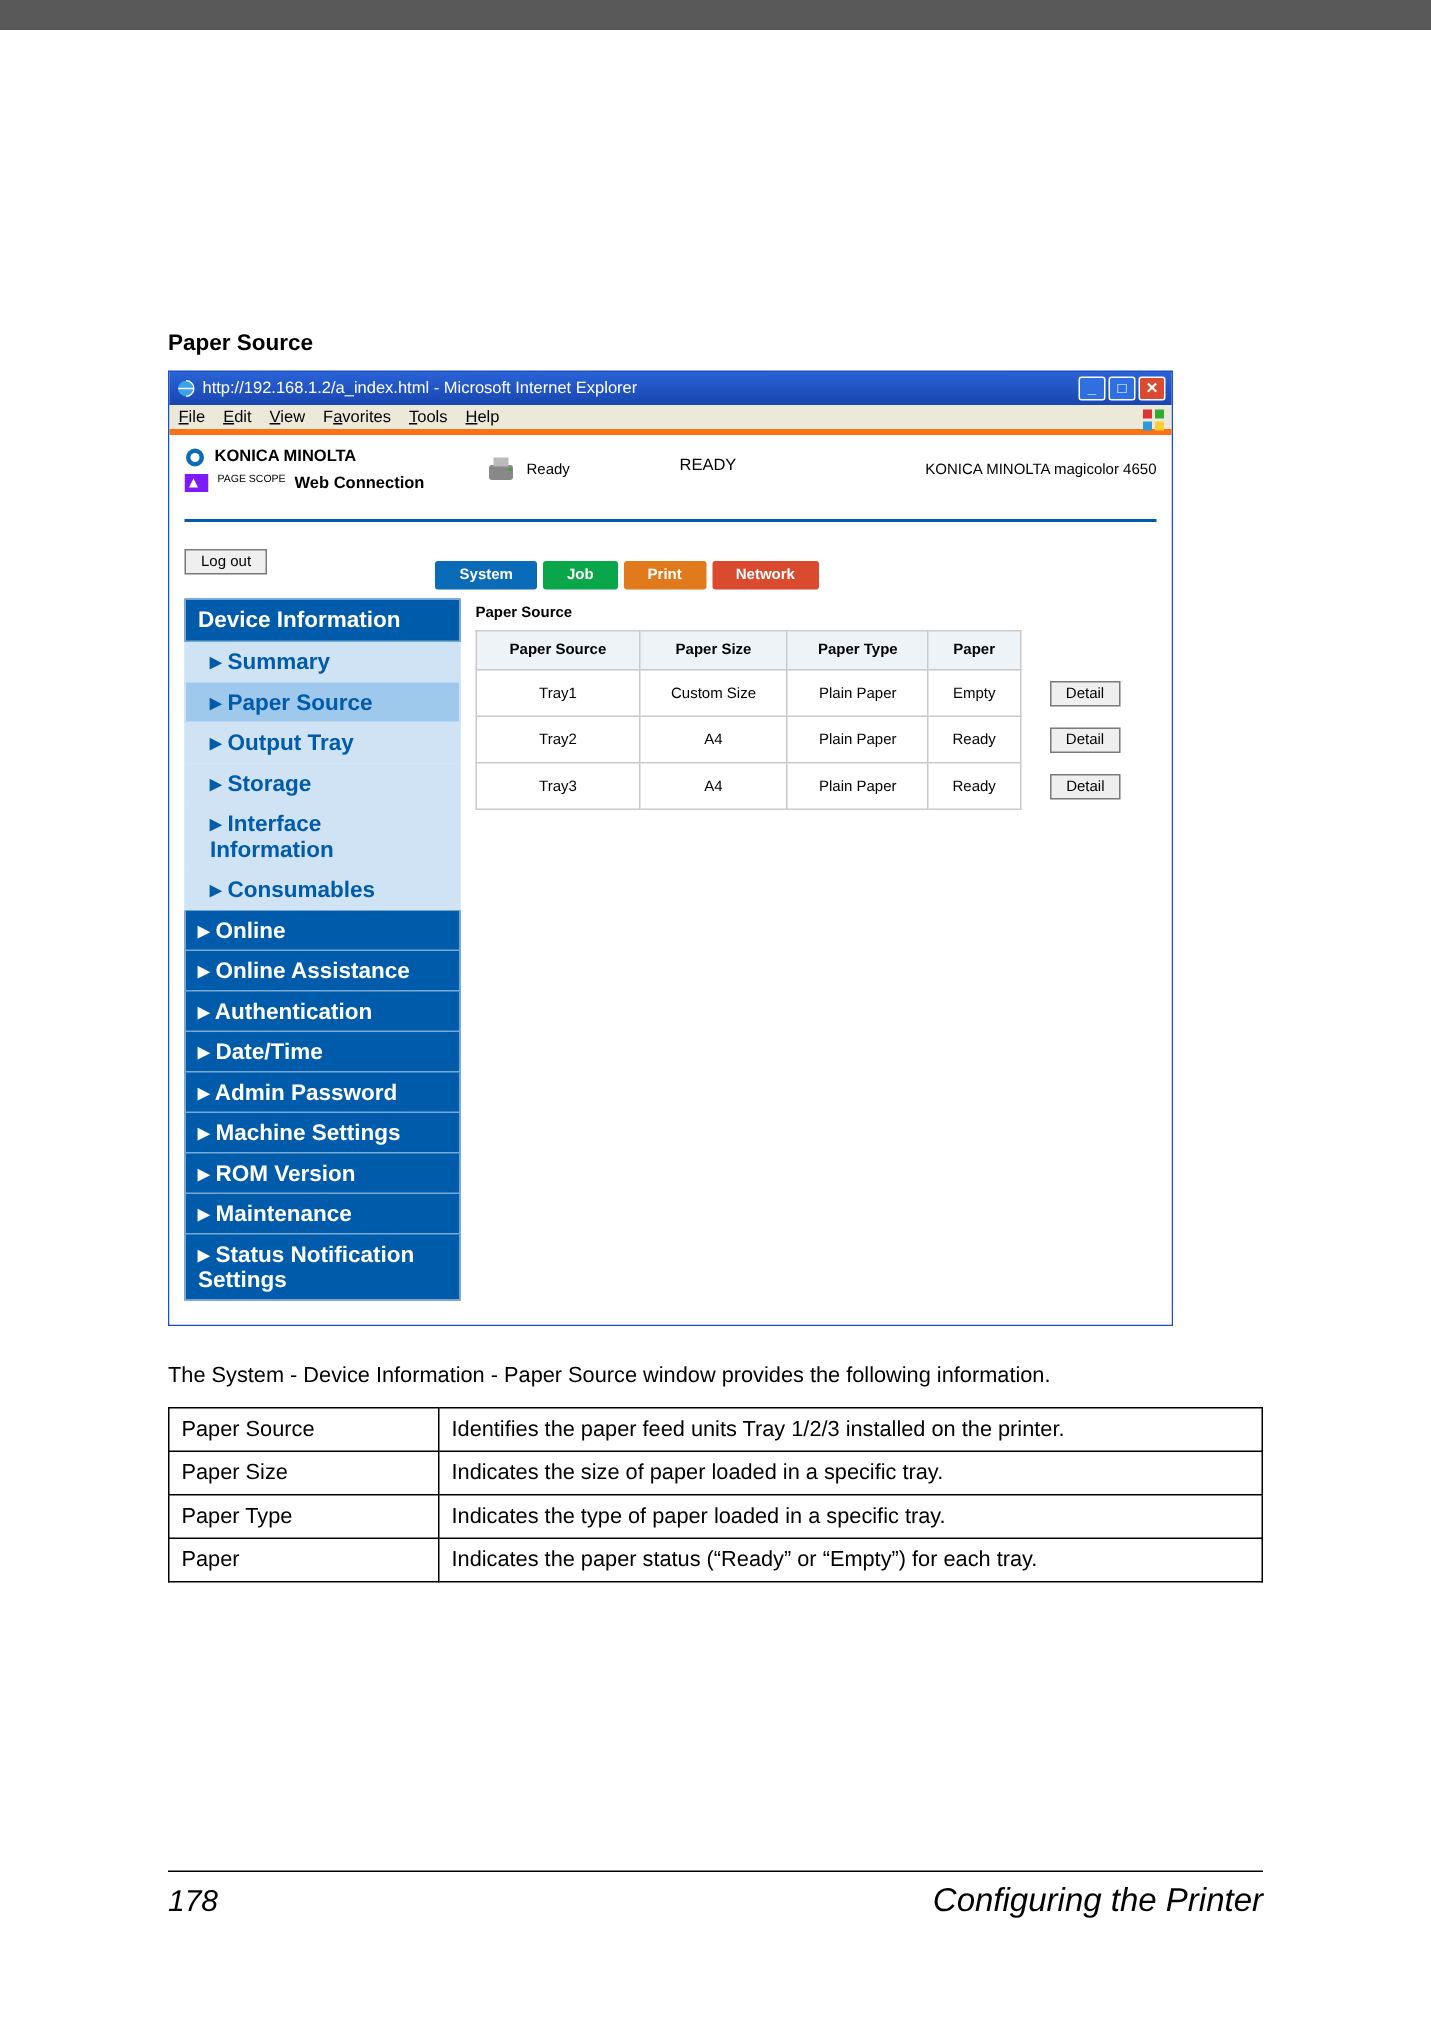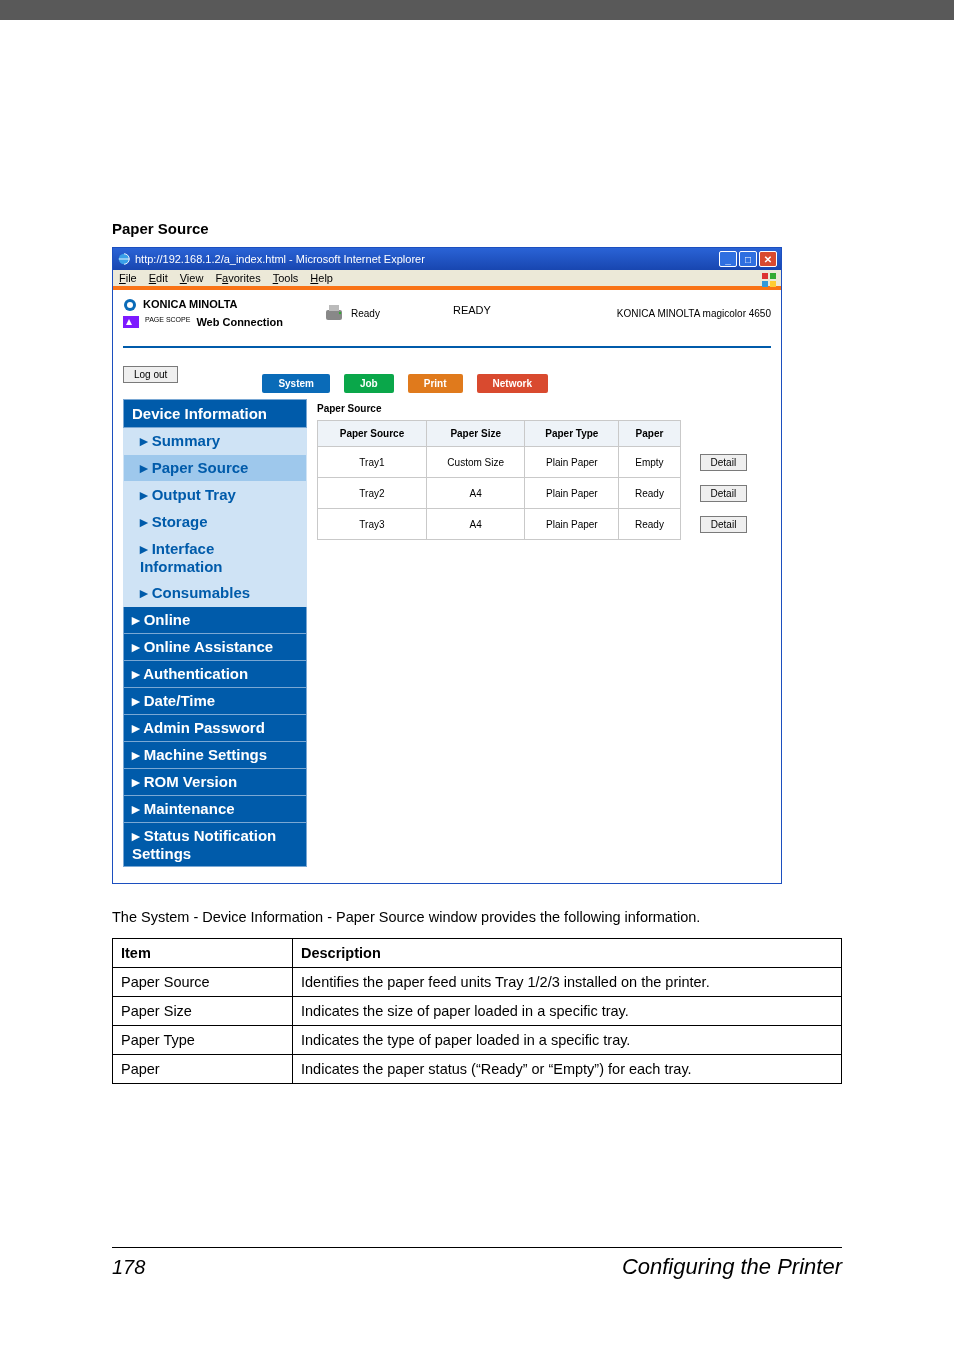--- a/index.html
+++ b/index.html
@@ -106,23 +106,23 @@
   }
   .logout-row { margin: 8px 0 10px 0; }
   .logout-btn {
     border: 1px solid #7a7a7a;
     background: #efefef;
     padding: 2px 10px;
     font-size: 10px;
   }
   .tabs {
     display: flex;
-    gap: 14px;
+    gap: 4px;
     margin-bottom: 0;
-    margin-left: 84px;
+    margin-left: 112px;
     margin-top: -22px;
     justify-content: center;
   }
   .tab {
     padding: 4px 16px;
     font-size: 10px;
     color: #fff;
     font-weight: bold;
     border-radius: 2px;
   }
@@ -384,24 +384,20 @@
       </div>
     </div>
   </div>
 
   <p class="body-text">
     <span>The </span><strong>System - Device Information - Paper Source</strong><span> window provides the following information.</span>
   </p>
 
   <table class="info-table">
     <tbody>
-        <tr>
-      <th>Item</th>
-      <th>Description</th>
-    </tr>
     <tr>
       <td>Paper Source</td>
       <td>Identifies the paper feed units Tray 1/2/3 installed on the printer.</td>
     </tr>
     <tr>
       <td>Paper Size</td>
       <td>Indicates the size of paper loaded in a specific tray.</td>
     </tr>
     <tr>
       <td>Paper Type</td>

